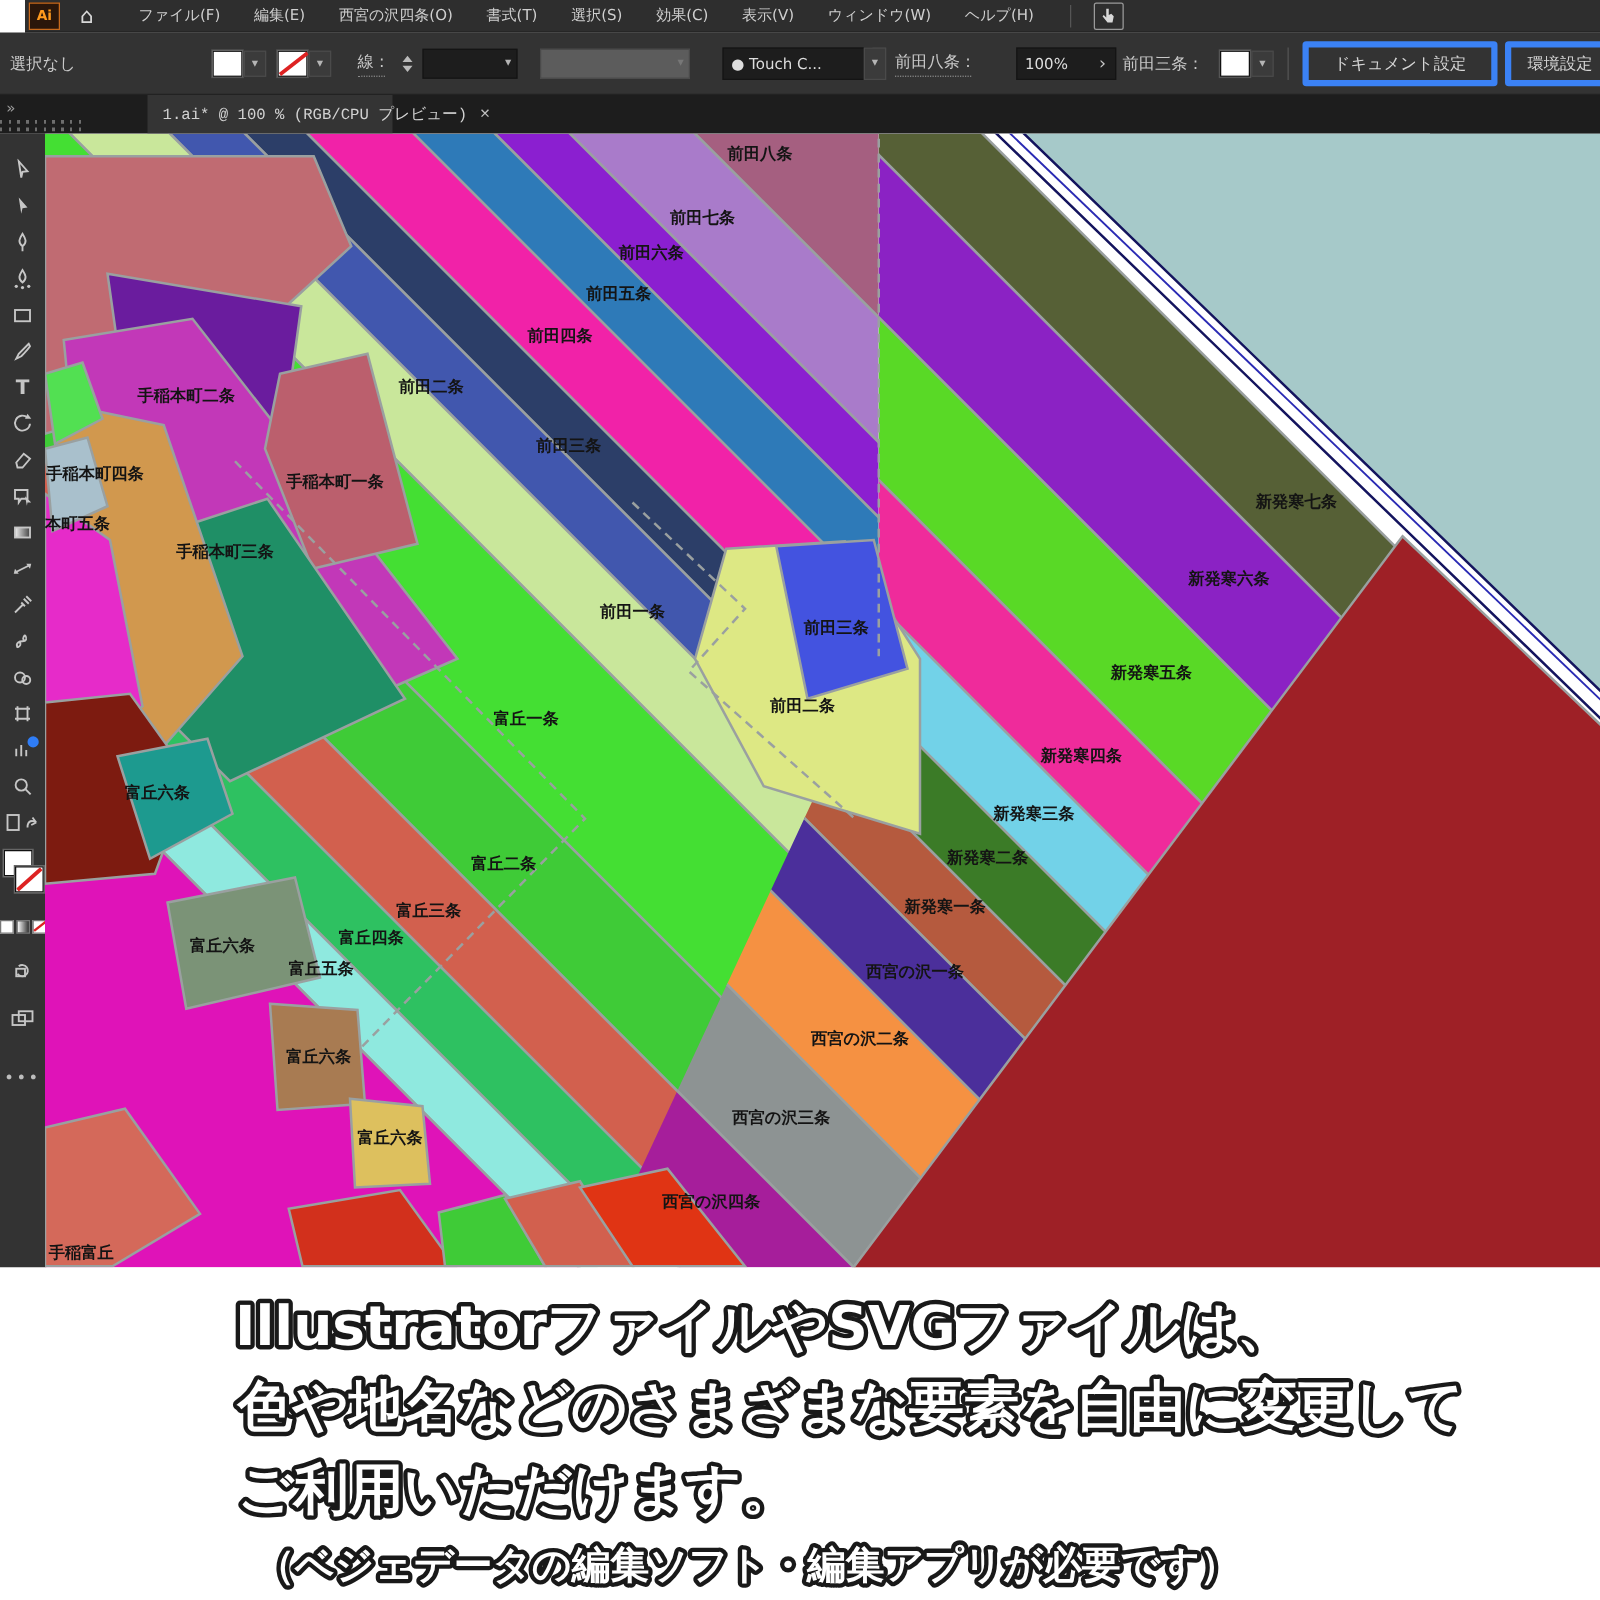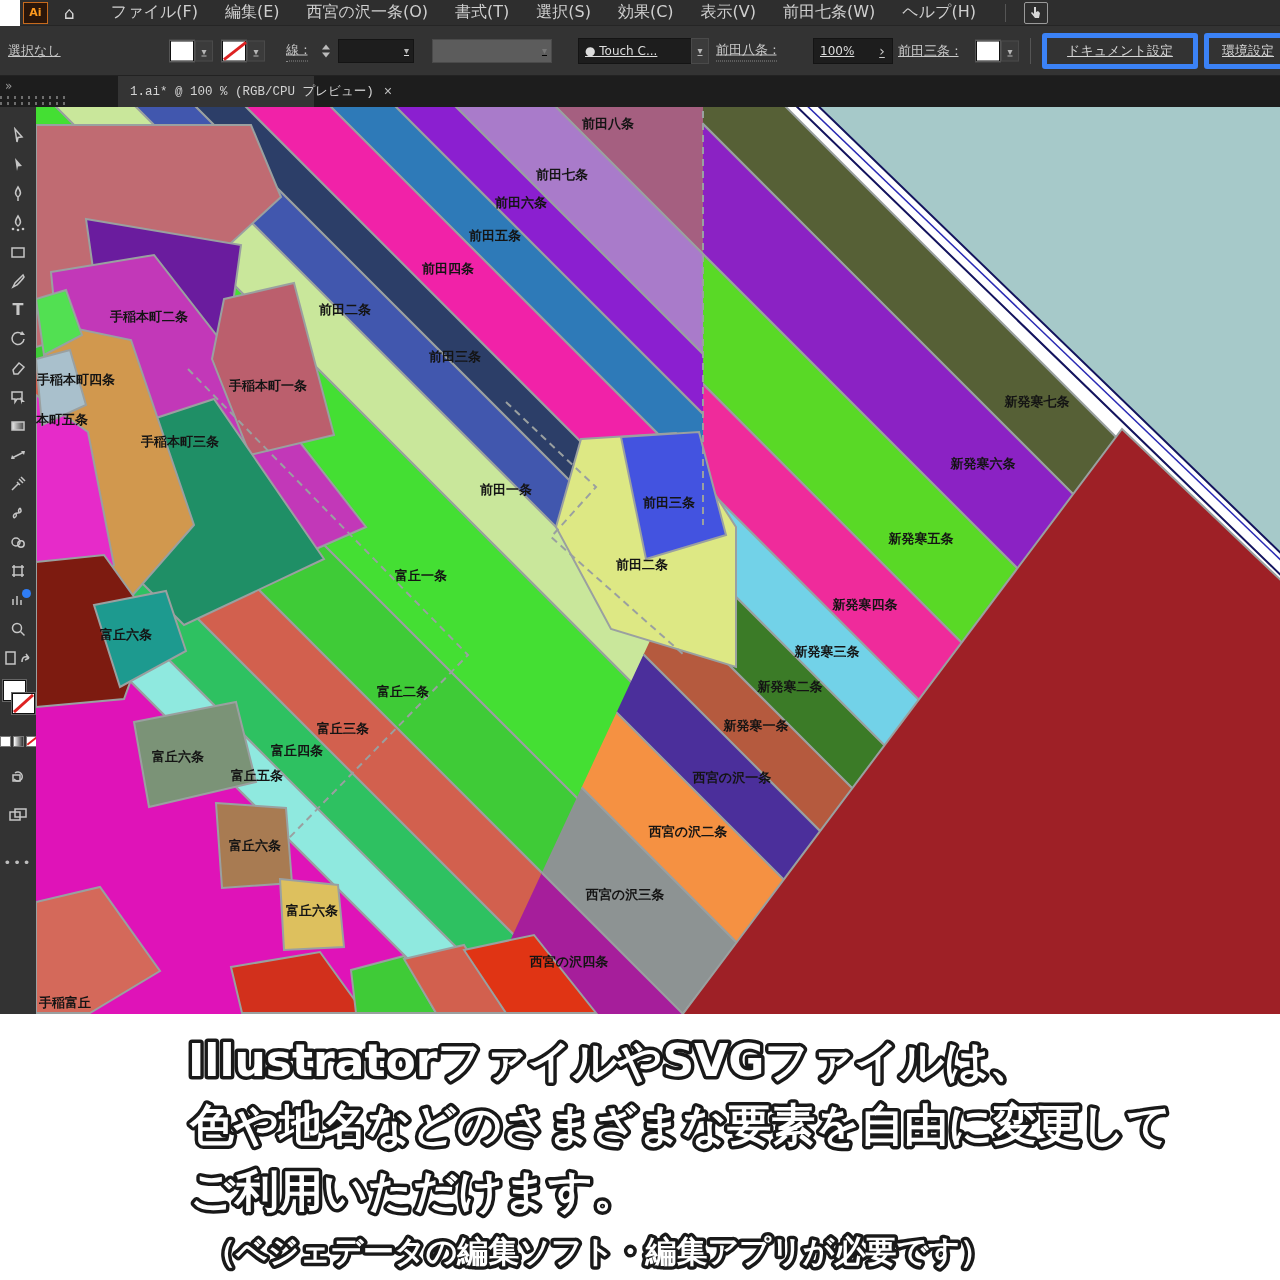--- a/index.html
+++ b/index.html
@@ -3,27 +3,27 @@
 <meta charset="utf-8">
 <style>
   html,body{margin:0;padding:0;width:1280px;height:1280px;background:#fff;overflow:hidden;
     font-family:"DejaVu Sans","Liberation Sans",sans-serif;}
   .bar{position:absolute;left:0;width:1280px;box-sizing:border-box;}
   
   #menubar{top:0;height:26px;background:#2e2e2e;display:flex;align-items:center;border-bottom:1px solid #252525;margin-left:20px;}
   #ai-logo{width:23px;height:20px;margin-left:3px;background:#2a160a;border:1px solid #c76a1d;color:#ff9a1e;
     font-size:11px;font-weight:bold;display:flex;align-items:center;justify-content:center;}
   #home-icon{color:#d8d8d8;font-size:17px;margin:0 14px 0 16px;}
-  .menu-item{color:#cfcfcf;font-size:16px;margin-right:27px;white-space:nowrap;}
+  .menu-item{color:#cfcfcf;font-size:12px;margin-right:27px;white-space:nowrap;}
   .menu-item:first-of-type{margin-left:22px;}
   #menu-sep{width:1px;height:18px;background:#555;margin:0 18px 0 2px;}
   #touch-ws{width:22px;height:20px;border:1px solid #9a9a9a;border-radius:2px;display:flex;align-items:center;justify-content:center;}
   
   #controlbar{top:26px;height:50px;background:#333333;border-bottom:1px solid #222;}
-  #controlbar .abs{position:absolute;top:50%;transform:translateY(-50%);text-decoration:underline;}
+  #controlbar .abs{position:absolute;top:50%;transform:translateY(-50%);}
   .ctl-label{color:#c9c9c9;font-size:13px;white-space:nowrap;}
   .dotted-u{border-bottom:1px dotted #8a8a8a;padding-bottom:2px;}
   .swatch{width:22px;height:19px;background:#fff;border:1px solid #111;box-shadow:0 0 0 1px #555;}
   .none-slash{position:relative;}
   .none-slash:after{content:"";position:absolute;left:-2px;top:8px;width:28px;height:3px;background:#d22;transform:rotate(-38deg);}
   .chev{color:#b5b5b5;font-size:10px;width:16px;height:19px;display:flex;align-items:center;justify-content:center;border:1px solid #4a4a4a;background:#3b3b3b;}
   .ddark{background:#1d1d1d;border:1px solid #141414;height:22px;display:flex;align-items:center;color:#ddd;font-size:12px;}
   .tri-up{width:0;height:0;border-left:4px solid transparent;border-right:4px solid transparent;border-bottom:5px solid #bbb;}
   .tri-dn{width:0;height:0;border-left:4px solid transparent;border-right:4px solid transparent;border-top:5px solid #bbb;margin-top:3px;}
   .outline-btn{border:5px solid #3b82f6;border-radius:3px;color:#d6d6d6;font-size:13px;height:26px;display:flex;align-items:center;justify-content:center;background:transparent;white-space:nowrap;}
@@ -55,26 +55,26 @@
   #caption{position:absolute;left:0;top:1014px;width:1280px;height:266px;background:#ffffff;}
 </style>
 </head>
 <body>
 
 <div class="bar" id="menubar">
   <div id="ai-logo">Ai</div>
   <div id="home-icon">⌂</div>
   <span class="menu-item">ファイル(F)</span>
   <span class="menu-item">編集(E)</span>
-  <span class="menu-item">西宮の沢一条(O)</span>
+  <span class="menu-item">西宮の沢四条(O)</span>
   <span class="menu-item">書式(T)</span>
   <span class="menu-item">選択(S)</span>
   <span class="menu-item">効果(C)</span>
   <span class="menu-item">表示(V)</span>
-  <span class="menu-item">前田七条(W)</span>
+  <span class="menu-item">ウィンドウ(W)</span>
   <span class="menu-item">ヘルプ(H)</span>
   <div id="menu-sep"></div>
   <div id="touch-ws">
     <svg width="12" height="13" viewBox="0 0 12 13">
       <path d="M4 1 L4 8 L2 6 L1 7 L5 12 L9 12 L10 7 L8 5 L6 6 L6 1 Z" fill="#d8d8d8"></path>
     </svg>
   </div>
 </div>
 
 <div class="bar" id="controlbar">

